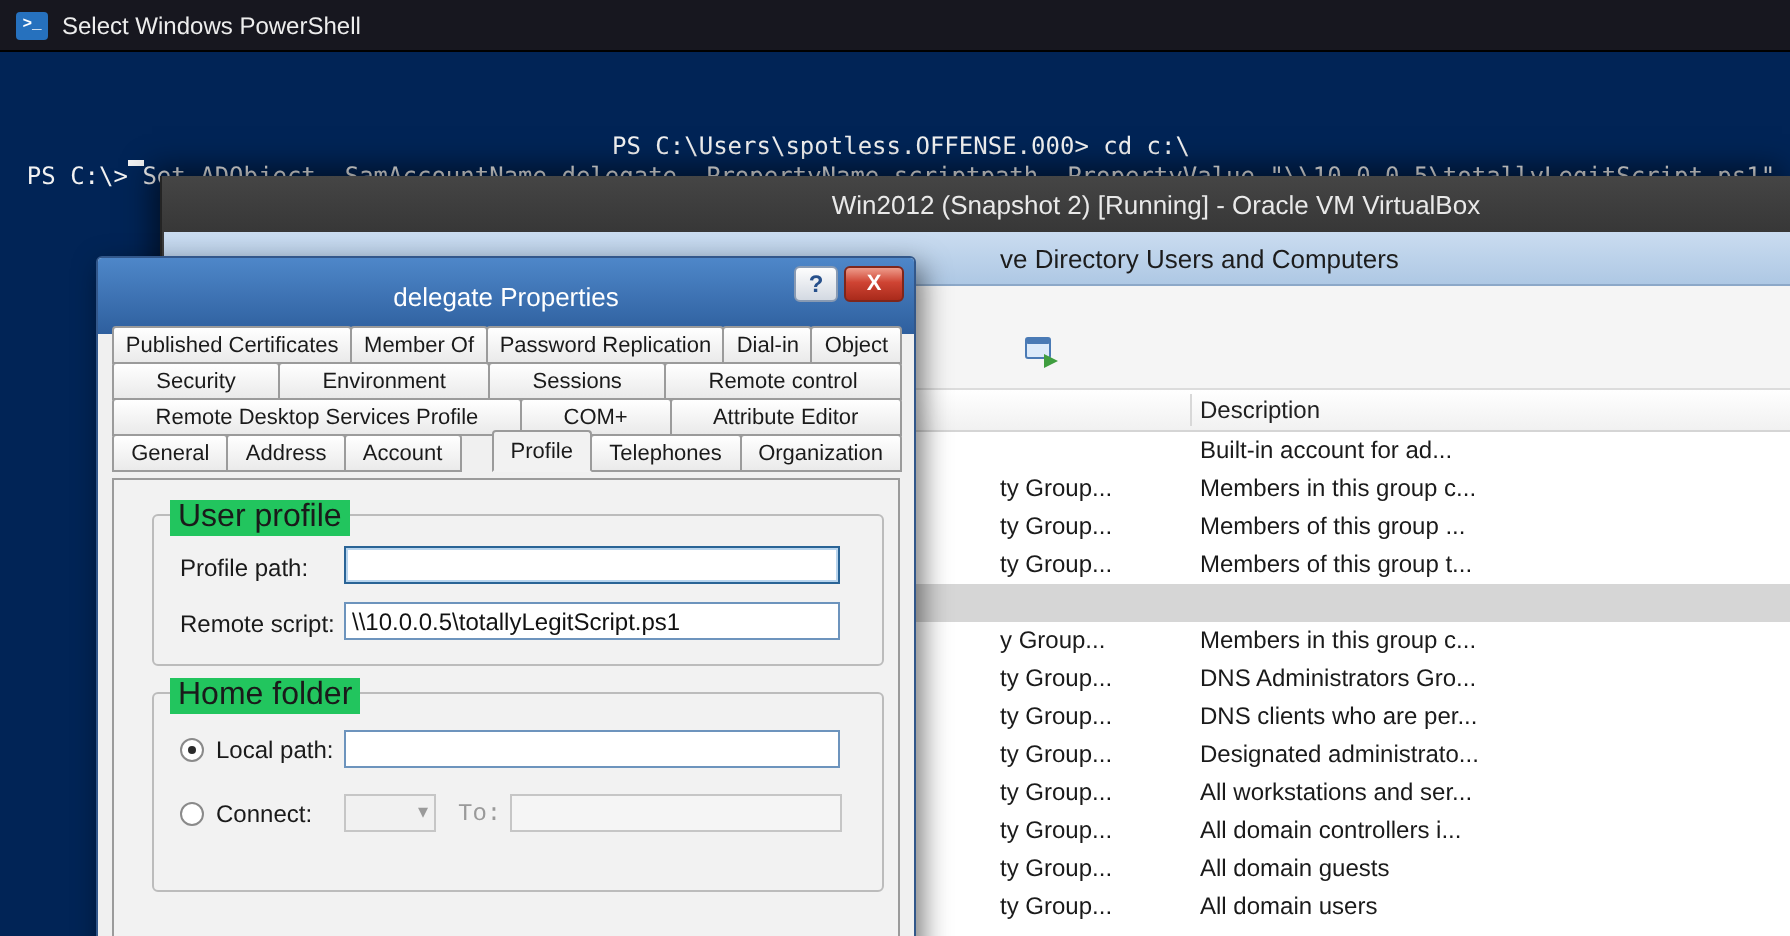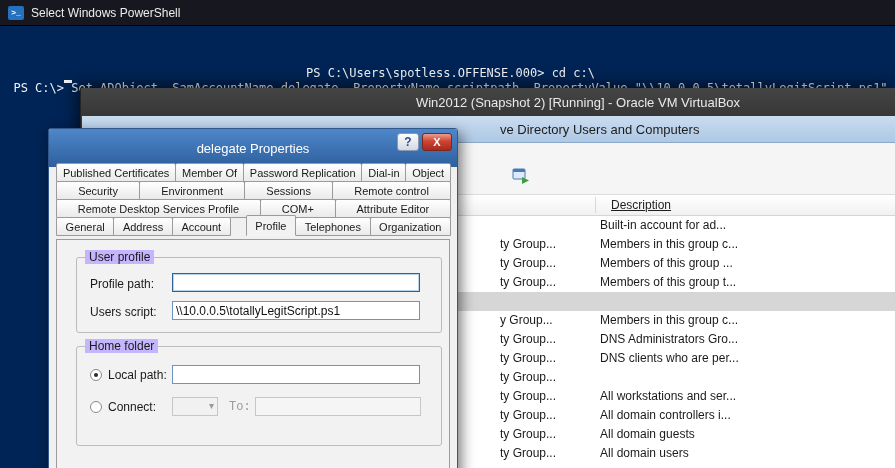--- a/index.html
+++ b/index.html
@@ -21,21 +21,21 @@
 
   
   .aduc { position:absolute; inset:0; background:#f0f0f0;border-radius:24px; }
   .aduc-titlebar { position:absolute; top:0; left:0; right:0; height:27px; background:linear-gradient(#cadcf0,#aec8e4); border-bottom:1px solid #8ca8c8; }
   .aduc-title { position:absolute; left:418px; top:6px; font-size:13px; color:#1c1c1c; }
   .aduc-toolbar { position:absolute; top:27px; left:0; right:0; height:52px; background:#f5f5f5; border-bottom:1px solid #dcdcdc; }
   .tb-icon { position:absolute; left:430px; top:24px; width:18px; height:18px; display:inline-flex; }
   .lv-header { position:absolute; top:79px; left:0; right:0; height:21px; background:linear-gradient(#ffffff,#f1f1f1); border-bottom:1px solid #d5d5d5; }
   .lv-header .divider { position:absolute; top:2px; bottom:2px; width:1px; background:#d8d8d8; }
   .lv-header .d1 { left:513px; } .lv-header .d2 { left:846px; }
-  .lv-header .desc-h { position:absolute; left:529px; top:3px; font-size:12px; color:#1f1f1f;text-decoration:underline; }
+  .lv-header .desc-h { position:absolute; left:518px; top:3px; font-size:12px; color:#1f1f1f; }
   .lv-rows { position:absolute; top:100px; left:0; right:0; bottom:0; background:#ffffff; }
   .lv-row { position:relative; height:19px; font-size:12px; color:#1a1a1a; }
   .lv-row.selected { background:#d6d6d6; }
   .lv-row .frag { position:absolute; left:418px; top:2px; white-space:nowrap; }
   .lv-row .desc { position:absolute; left:518px; top:2px; white-space:nowrap; }
 
   
   .dialog { position:absolute; left:48px; top:128px; width:410px; height:362px; background:#f0f0f0; border:1px solid #32578a; border-radius:3px 3px 0 0; box-shadow:3px 5px 14px rgba(0,0,0,.55); }
   .dlg-titlebar { position:relative; height:38px; background:linear-gradient(#4e87c9,#2e5f9e); border-radius:2px 2px 0 0; display:flex; align-items:center; color:#fff; font-size:13px; }
   .dlg-title { flex:1; text-align:center; }
@@ -43,21 +43,21 @@
   .dlg-help { width:22px; height:18px; background:linear-gradient(#fdfdfd,#d3d9e2); border:1px solid #889ab3; border-radius:3px; color:#27508b; font-weight:bold; font-size:12px; display:flex; align-items:center; justify-content:center; }
   .dlg-close { width:30px; height:18px; background:linear-gradient(#ee9c8b,#cf4433 45%,#a92a1b); border:1px solid #7e261b; border-radius:3px; color:#fff; font-weight:bold; font-size:11px; display:flex; align-items:center; justify-content:center; }
 
   .tabs { position:absolute; left:7px; right:7px; top:34px; }
   .tab-row { display:flex; height:19px; margin-bottom:-1px; }
   .tab { flex:1 1 auto; display:flex; align-items:center; justify-content:center; font-size:11px; color:#1a1a1a; background:linear-gradient(#ffffff,#eaeaea); border:1px solid #9b9b9b; border-radius:2px 2px 0 0; margin-right:-1px; white-space:nowrap; padding:0 3px; overflow:hidden; }
   .tab.active { background:#f2f2f2; border-bottom:1px solid #f2f2f2; height:21px; margin-top:-2px; position:relative; z-index:3;margin-left:16px; }
 
   .panel { position:absolute; left:7px; right:7px; top:110px; bottom:0; background:#f2f2f2; border:1px solid #9b9b9b; border-bottom:none; z-index:2; }
   .group { position:absolute; left:19px; width:366px; border:1px solid #bcbcbc; border-radius:3px; }
-  .group-legend { position:absolute; top:-8px; left:8px; background:#c4b5fd; padding:0 4px; font-size:12px; color:#1a1a1a; }
+  .group-legend { position:absolute; top:-8px; left:8px; background:#22c55e; padding:0 4px; font-size:16px; color:#1a1a1a; }
   .group.user-profile { top:17px; height:76px; }
   .group.home-folder { top:106px; height:100px; }
   .lbl { position:absolute; font-size:12px; color:#1a1a1a; white-space:nowrap; }
   .lbl.dim { color:#9a9a9a;font-family:Liberation Mono, monospace; }
   .txt { position:absolute; height:19px; border:1px solid #6d94bd; background:#fff; font-size:12px; padding:1px 3px; font-family:"Liberation Sans", sans-serif; color:#111; }
   .txt.focused { border:1px solid #2a6496; box-shadow:0 0 0 1px #b9d5ee inset; }
   .txt.disabled { border-color:#c6c6c6; background:#f5f5f5; }
   .lbl.l1 { left:13px; top:19px; }  .txt.profile-path { left:95px; top:15px; width:248px; }
   .lbl.l2 { left:13px; top:47px; }  .txt.logon-script { left:95px; top:43px; width:248px; }
   .radio { position:absolute; width:12px; height:12px; border:1px solid #8a8a8a; border-radius:50%; background:#fff; }
@@ -145,20 +145,21 @@
               <span class="desc">DNS Administrators Gro...</span>
             </div>
 
             <div class="lv-row">
               <span class="frag">ty Group...</span>
               <span class="desc">DNS clients who are per...</span>
             </div>
 
             <div class="lv-row">
               <span class="frag">ty Group...</span>
+              <span class="desc">Designated administrato...</span>
             </div>
 
             <div class="lv-row">
               <span class="frag">ty Group...</span>
               <span class="desc">All workstations and ser...</span>
             </div>
 
             <div class="lv-row">
               <span class="frag">ty Group...</span>
               <span class="desc">All domain controllers i...</span>
@@ -215,21 +216,21 @@
           <div class="tab">Telephones</div>
           <div class="tab">Organization</div>
       </div>
     </div>
 
     <div class="panel">
       <div class="group user-profile">
         <span class="group-legend">User profile</span>
         <span class="lbl l1">Profile path:</span>
         <input type="text" class="txt profile-path focused" value="" style="">
-        <span class="lbl l2">Users script:</span>
+        <span class="lbl l2">Remote script:</span>
         <input type="text" class="txt logon-script" value="\\10.0.0.5\totallyLegitScript.ps1" style="">
       </div>
 
       <div class="group home-folder">
         <span class="group-legend">Home folder</span>
         <span class="radio checked r1"></span>
         <span class="lbl rl1">Local path:</span>
         <input type="text" class="txt local-path" value="" style="">
         <span class="radio r2"></span>
         <span class="lbl rl2">Connect:</span>

